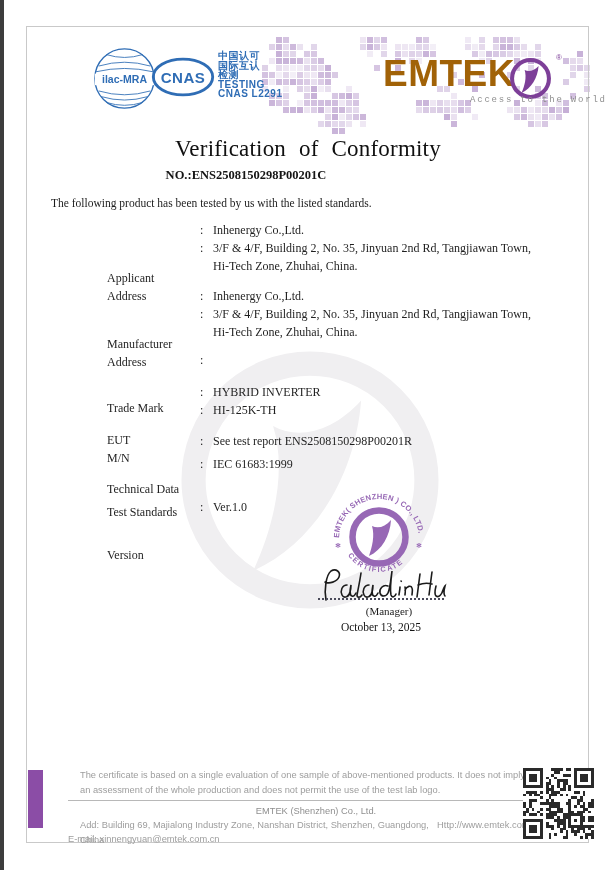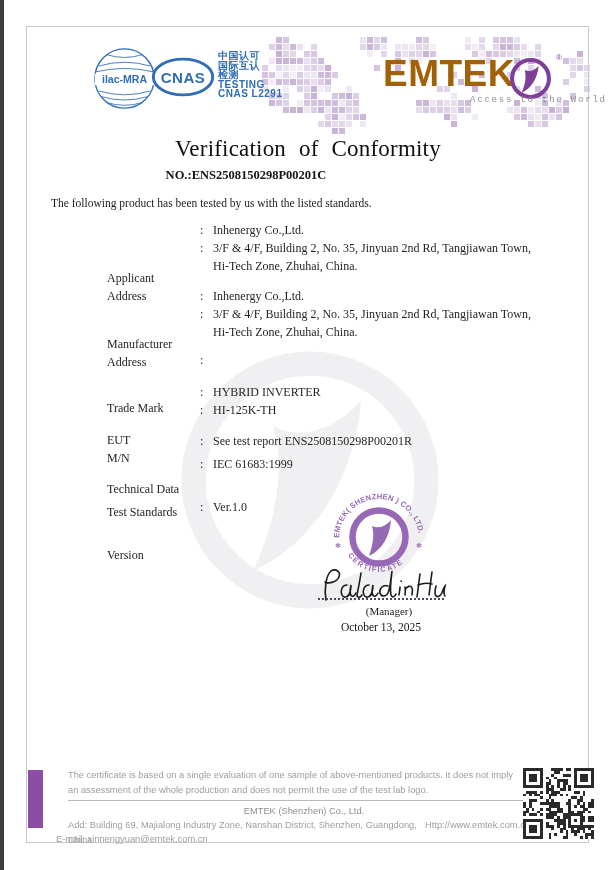--- a/index.html
+++ b/index.html
@@ -30,21 +30,21 @@
   .row .colon{position:absolute;left:105px;top:0;}
   .row .val{position:absolute;left:118px;top:0;width:322px;}
 
   
   .sig-line{left:318px;top:598px;width:126px;border-bottom:2px dotted #4a4a5a;height:0;}
   .sig-role{left:326px;top:605px;width:126px;text-align:center;font-size:11px;color:#1c1c1c;}
   .sig-date{left:308px;top:621px;width:146px;text-align:center;font-size:11.5px;color:#141414;}
 
   
   .f-bar{left:28px;top:770px;width:15px;height:58px;background:#8b4da6;}
-  .f-txt{font-family:"Liberation Sans",sans-serif;color:#9d9d9d;font-size:9.3px;line-height:14.5px;}
+  .f-txt{font-family:"Liberation Sans",sans-serif;color:#9d9d9d;font-size:9.3px;line-height:14.5px;margin-left:12px;}
   .f-disc{left:68px;top:768px;width:452px;}
   .f-sep{left:68px;top:800px;width:456px;border-top:1px solid #b8b8b8;height:0;}
   .f-co{left:76px;top:804px;width:456px;color:#8f8f8f;text-align:center;}
   .f-addr{left:68px;top:818px;width:462px;display:flex;justify-content:space-between;}
   .f-mail{left:56px;top:832px;width:456px;}
 
   svg{display:block;}
 </style>
 </head>
 <body>

